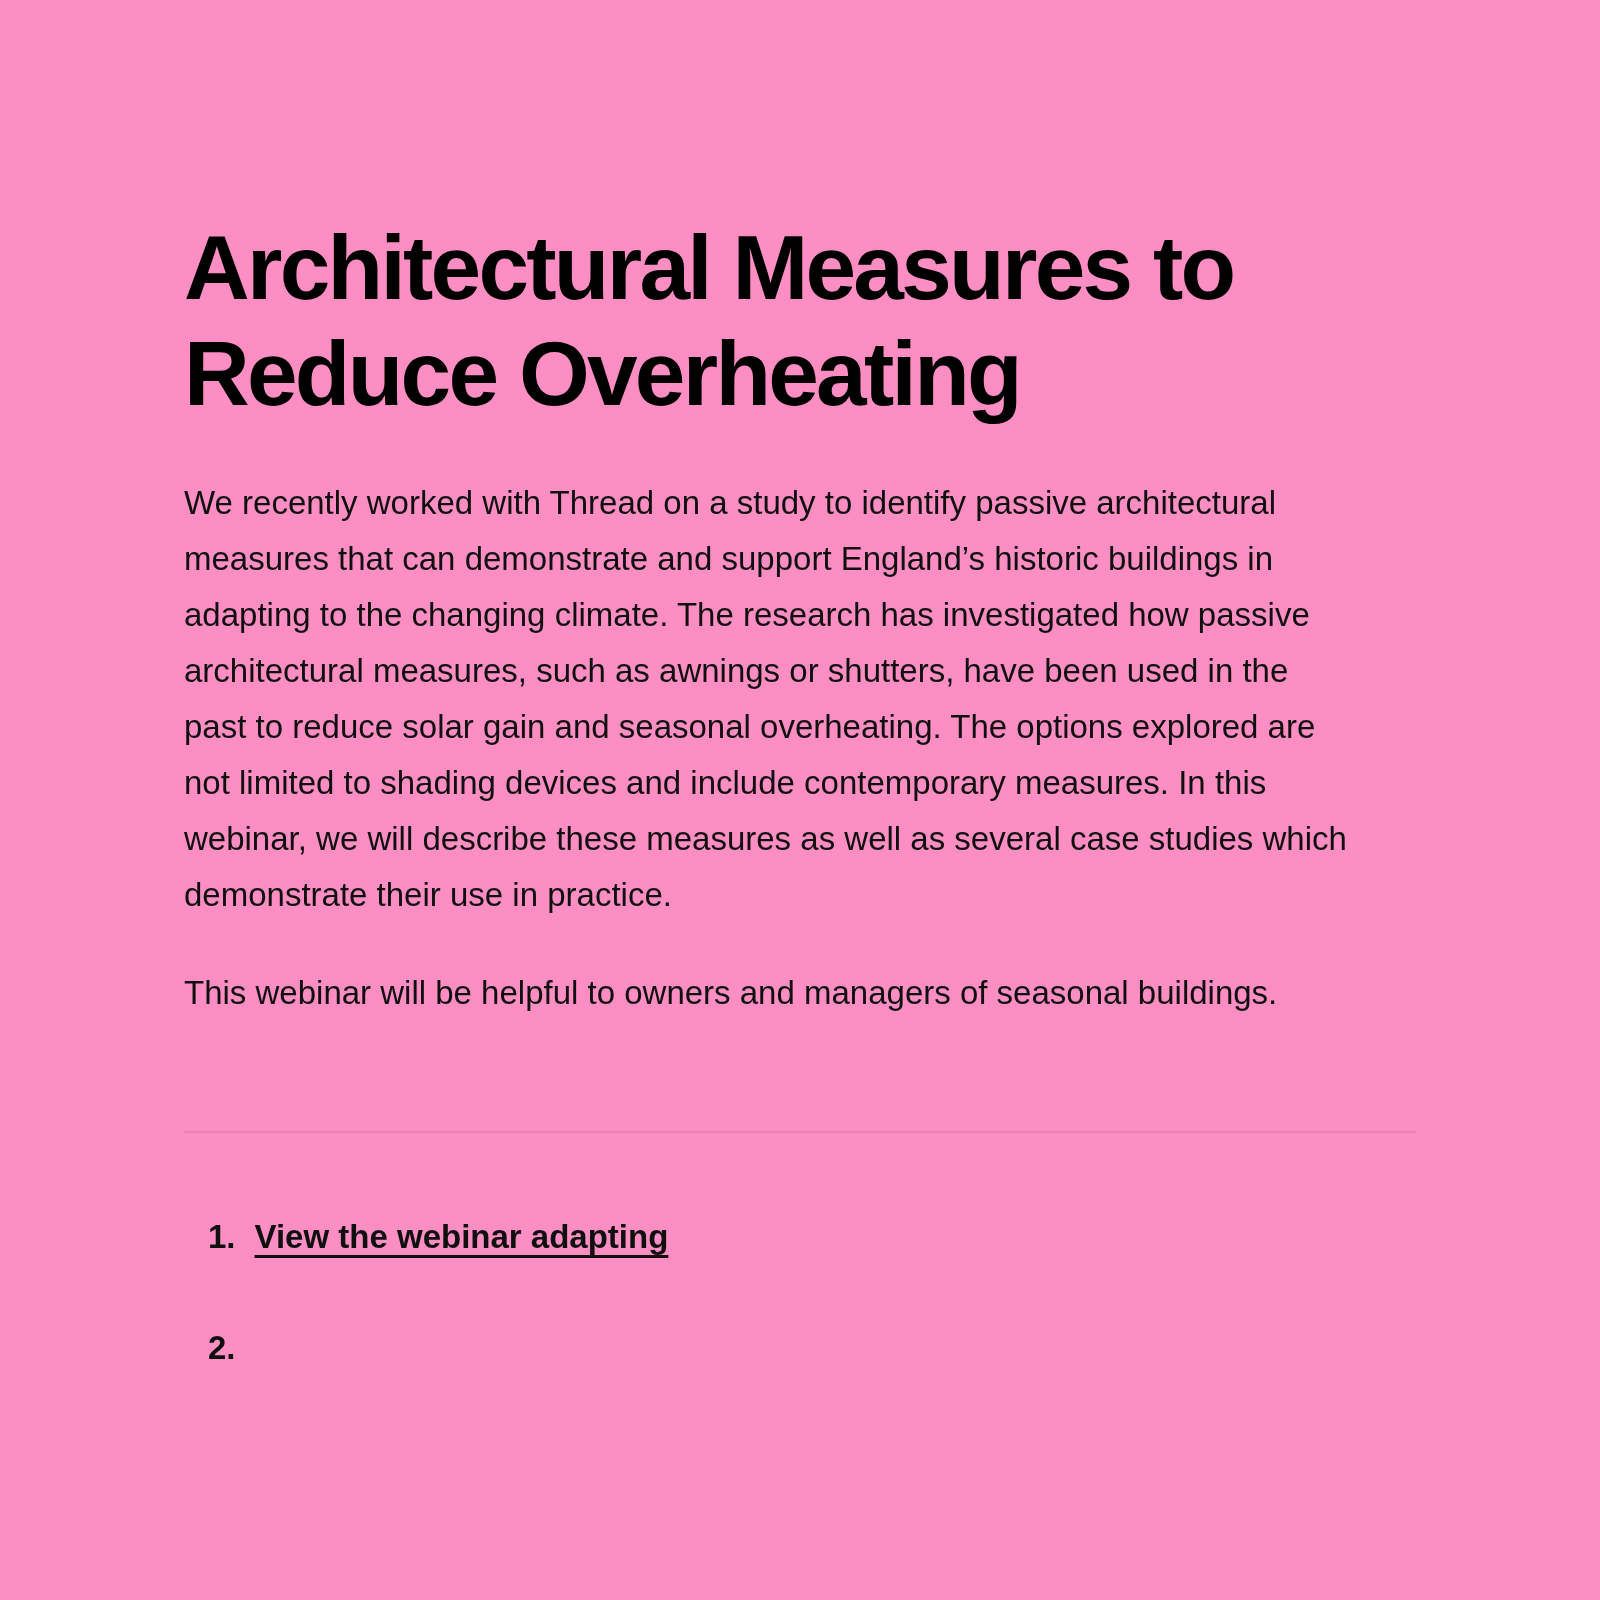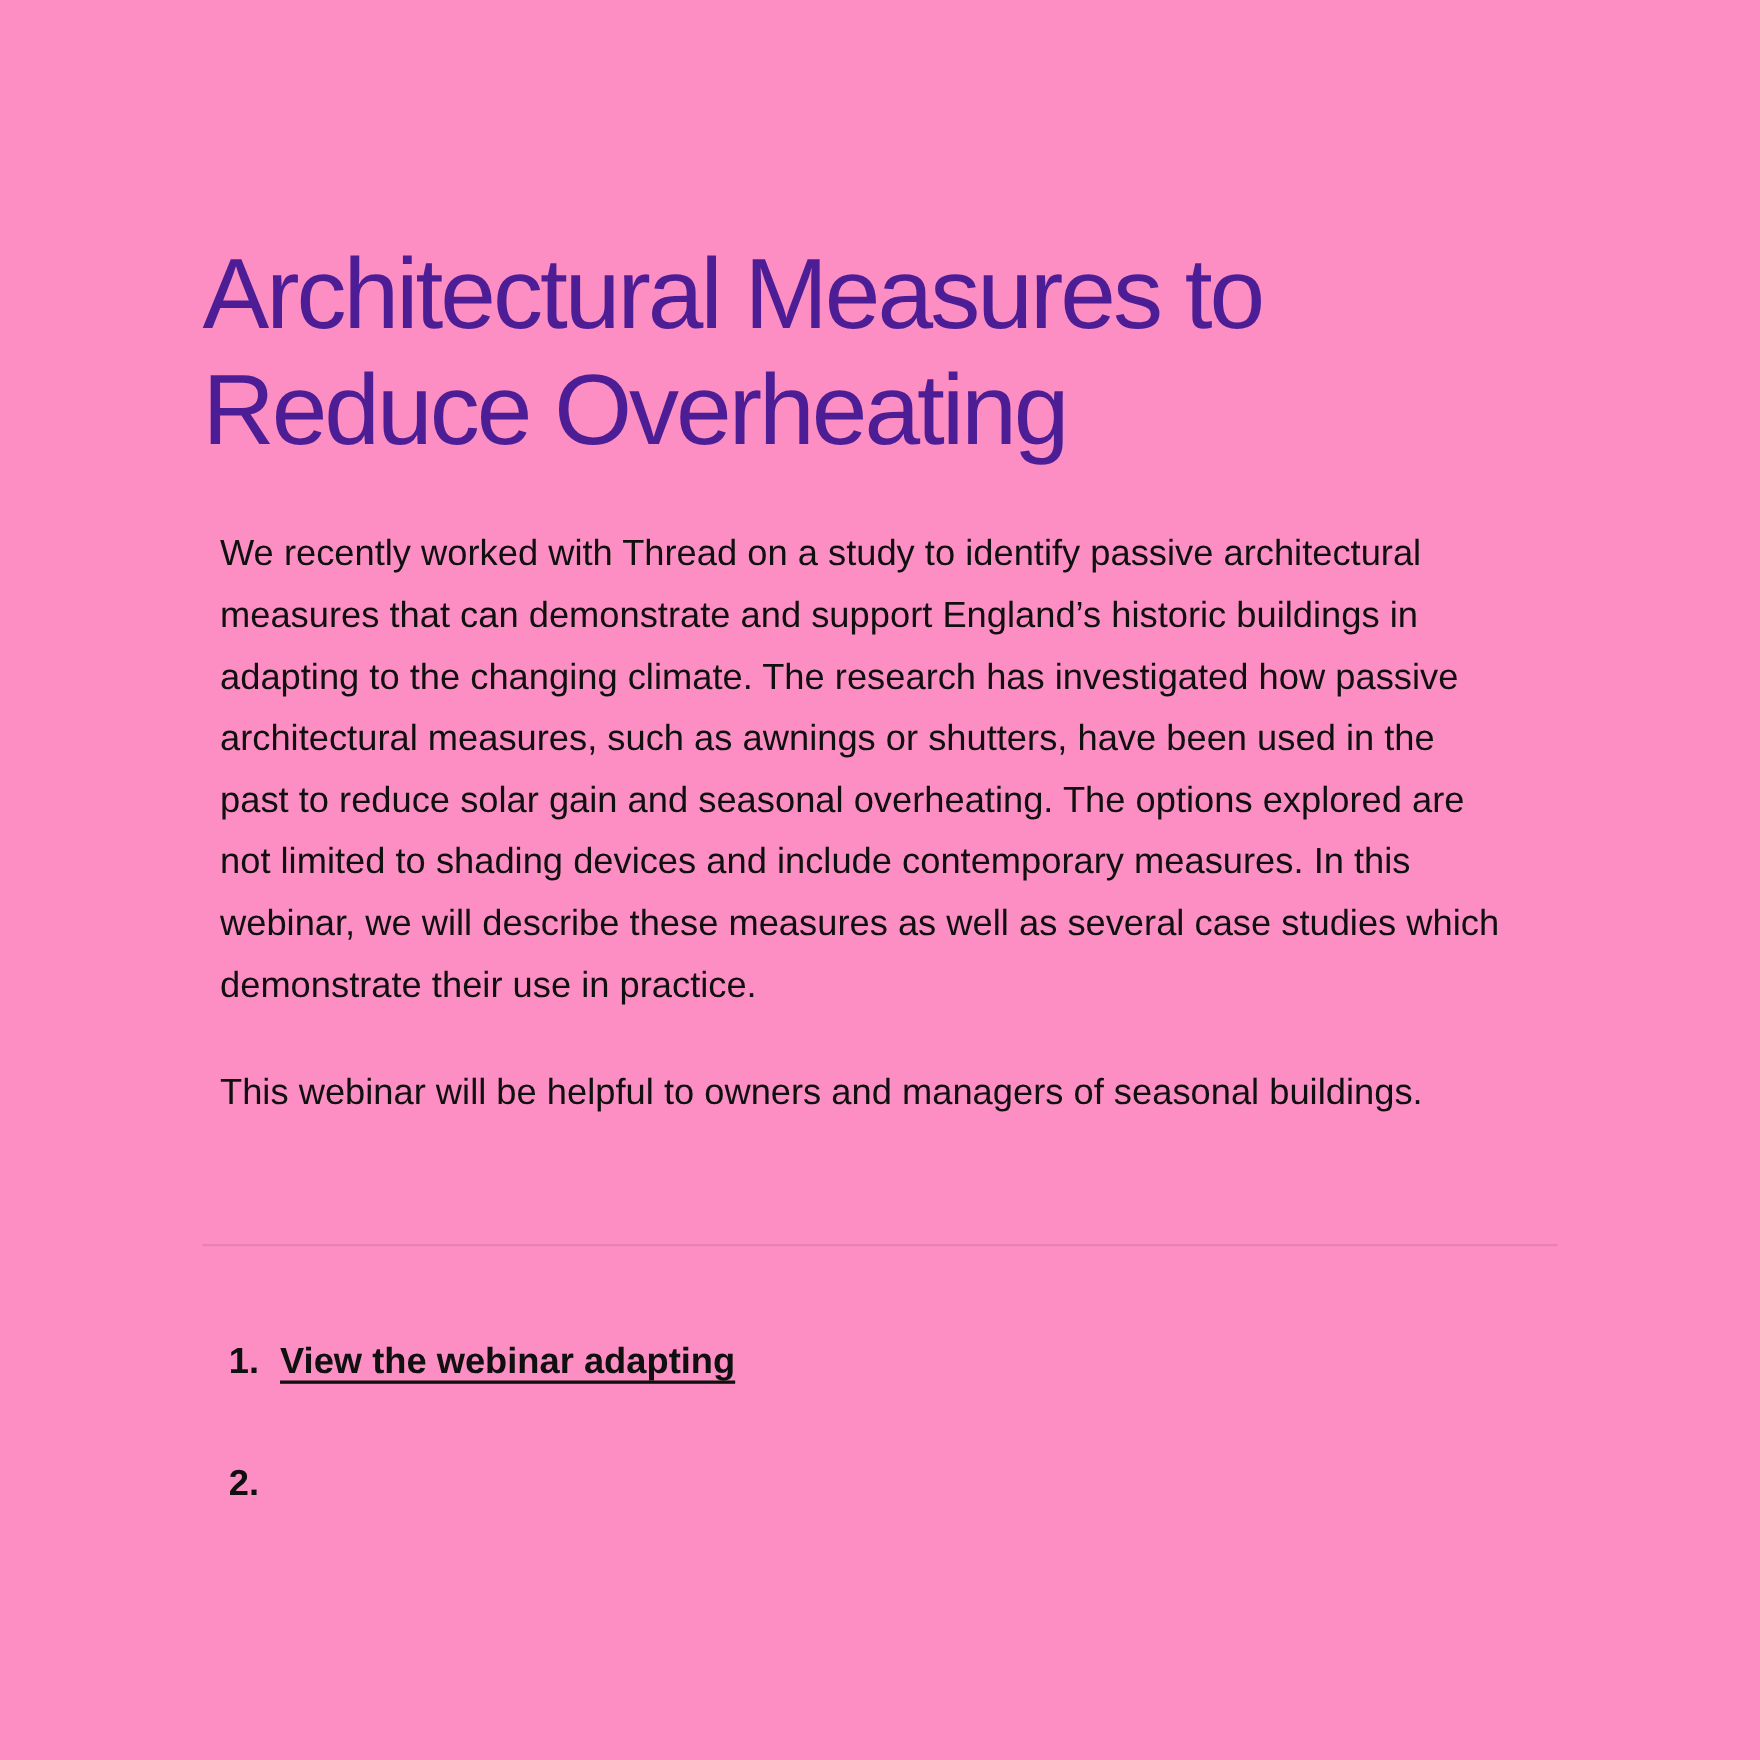--- a/index.html
+++ b/index.html
@@ -15,26 +15,26 @@
   main {
     width: 1232px;
     margin: 0 auto;
     padding-top: 215px;
     box-sizing: border-box;
   }
   h1 {
     margin: 0 0 48px 0;
     font-size: 91px;
     line-height: 106px;
-    font-weight: 400;
+    font-weight: 700;
     letter-spacing: -0.03em;
-    color: #4c1d95;
+    color: #000000;
   }
   p {
-    margin: 0 0 42px 16px;
+    margin: 0 0 42px 0;
     max-width: 1172px;
     font-size: 33px;
     line-height: 56px;
     font-weight: 400;
   }
   hr {
     margin: 110px 0 0 0;
     border: none;
     border-top: 2px solid rgba(0, 0, 0, 0.08);
     width: 100%;

